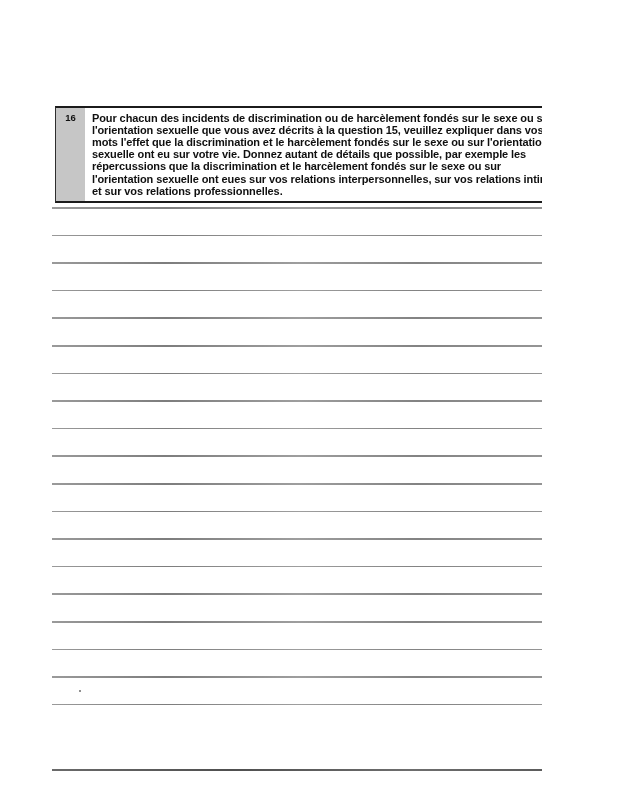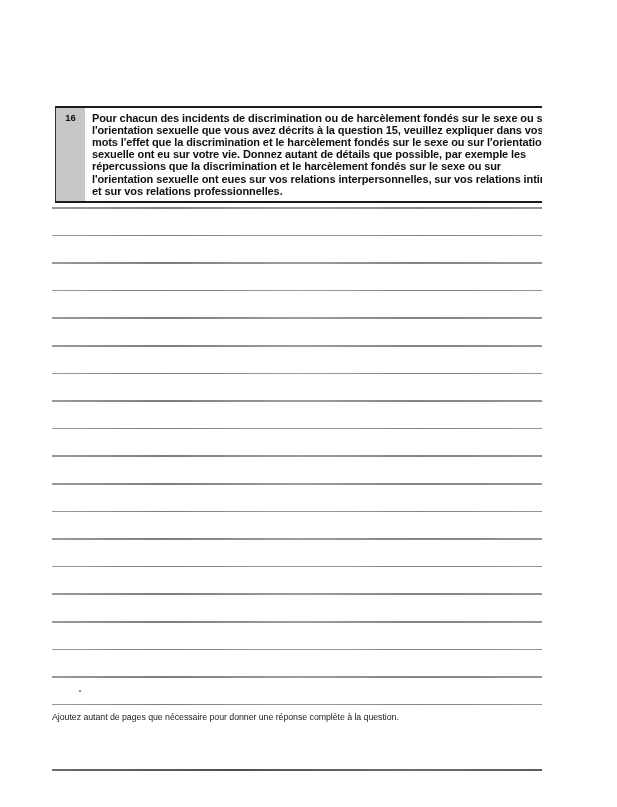--- a/index.html
+++ b/index.html
@@ -141,19 +141,18 @@
       <div class="answer-line" style="top: 358.8px;"></div>
       <div class="answer-line" style="top: 386.4px;"></div>
       <div class="answer-line" style="top: 414px;"></div>
       <div class="answer-line" style="top: 441.6px;"></div>
       <div class="answer-line" style="top: 469.2px;"></div>
       <div class="answer-line" style="top: 496.8px;"></div>
     </div>
 
   <div class="stray-dot"></div>
 
-  <div class="footer-note">Ajoutez autant de pages que nécessaire pour donner une réponse complète à la question.</div>
 
   <div class="bottom-rule"></div>
 
   <div class="page-badge">16</div>
 
 </div>
 
 </body></html>

